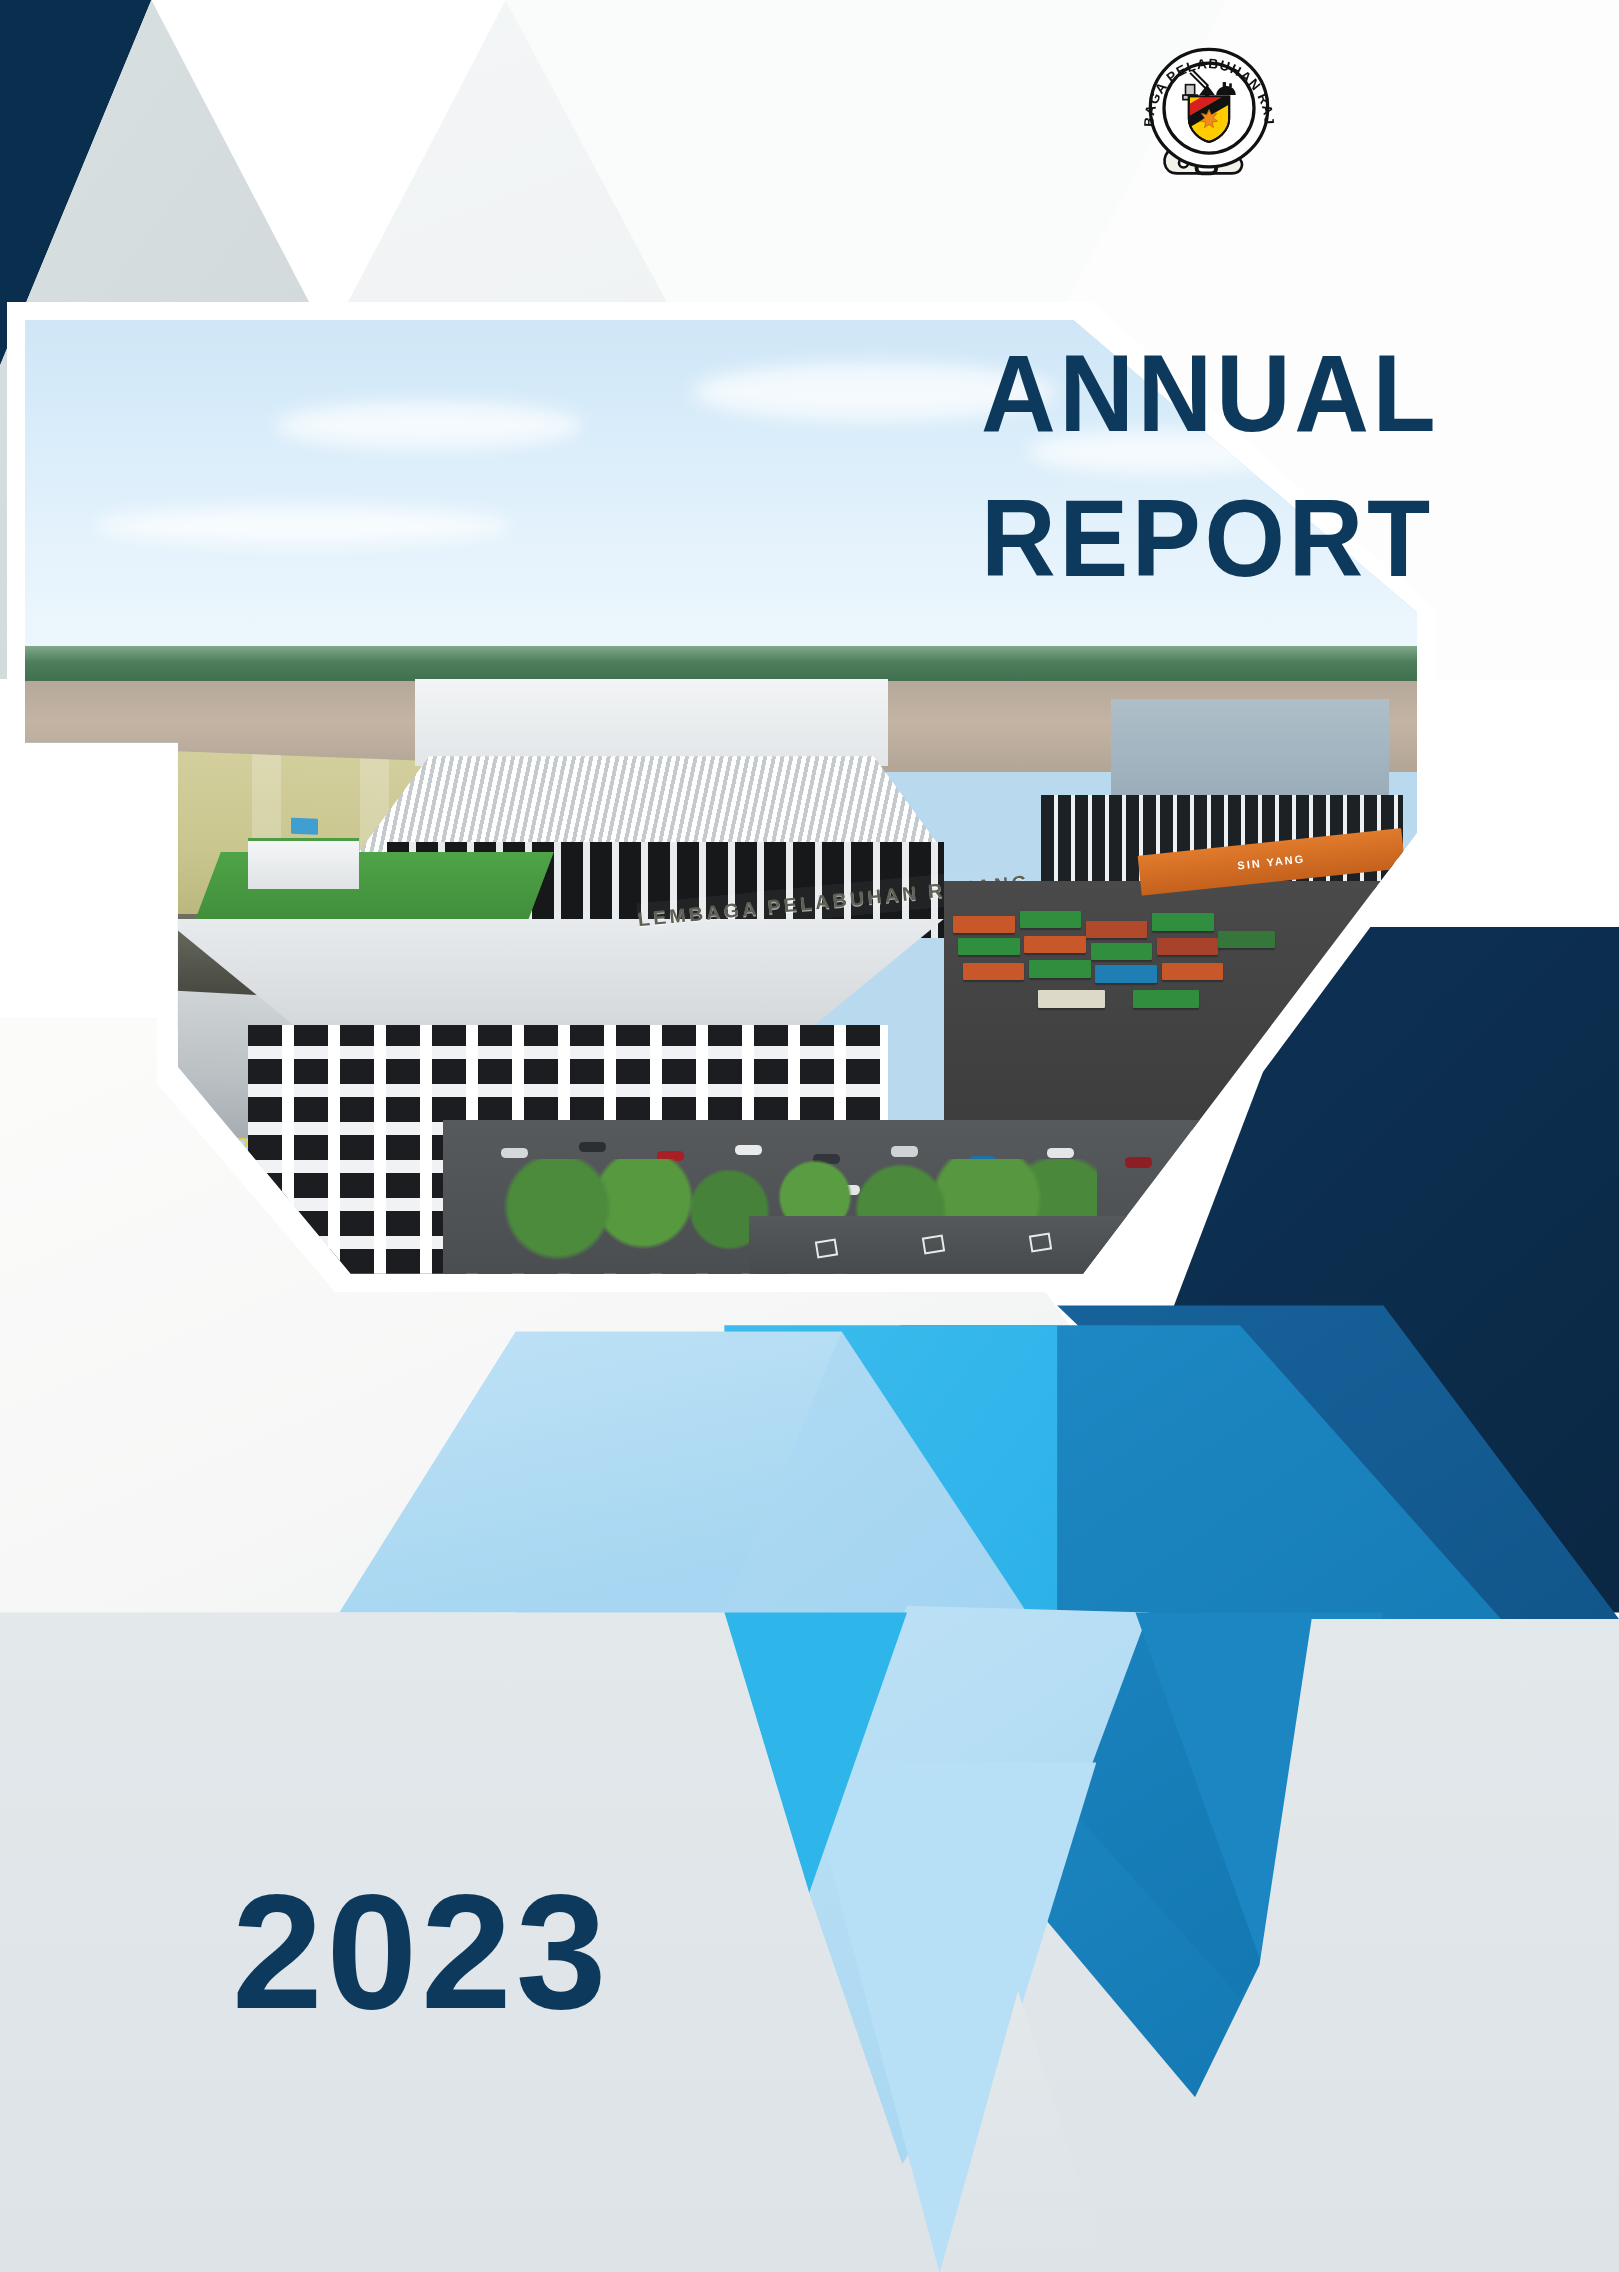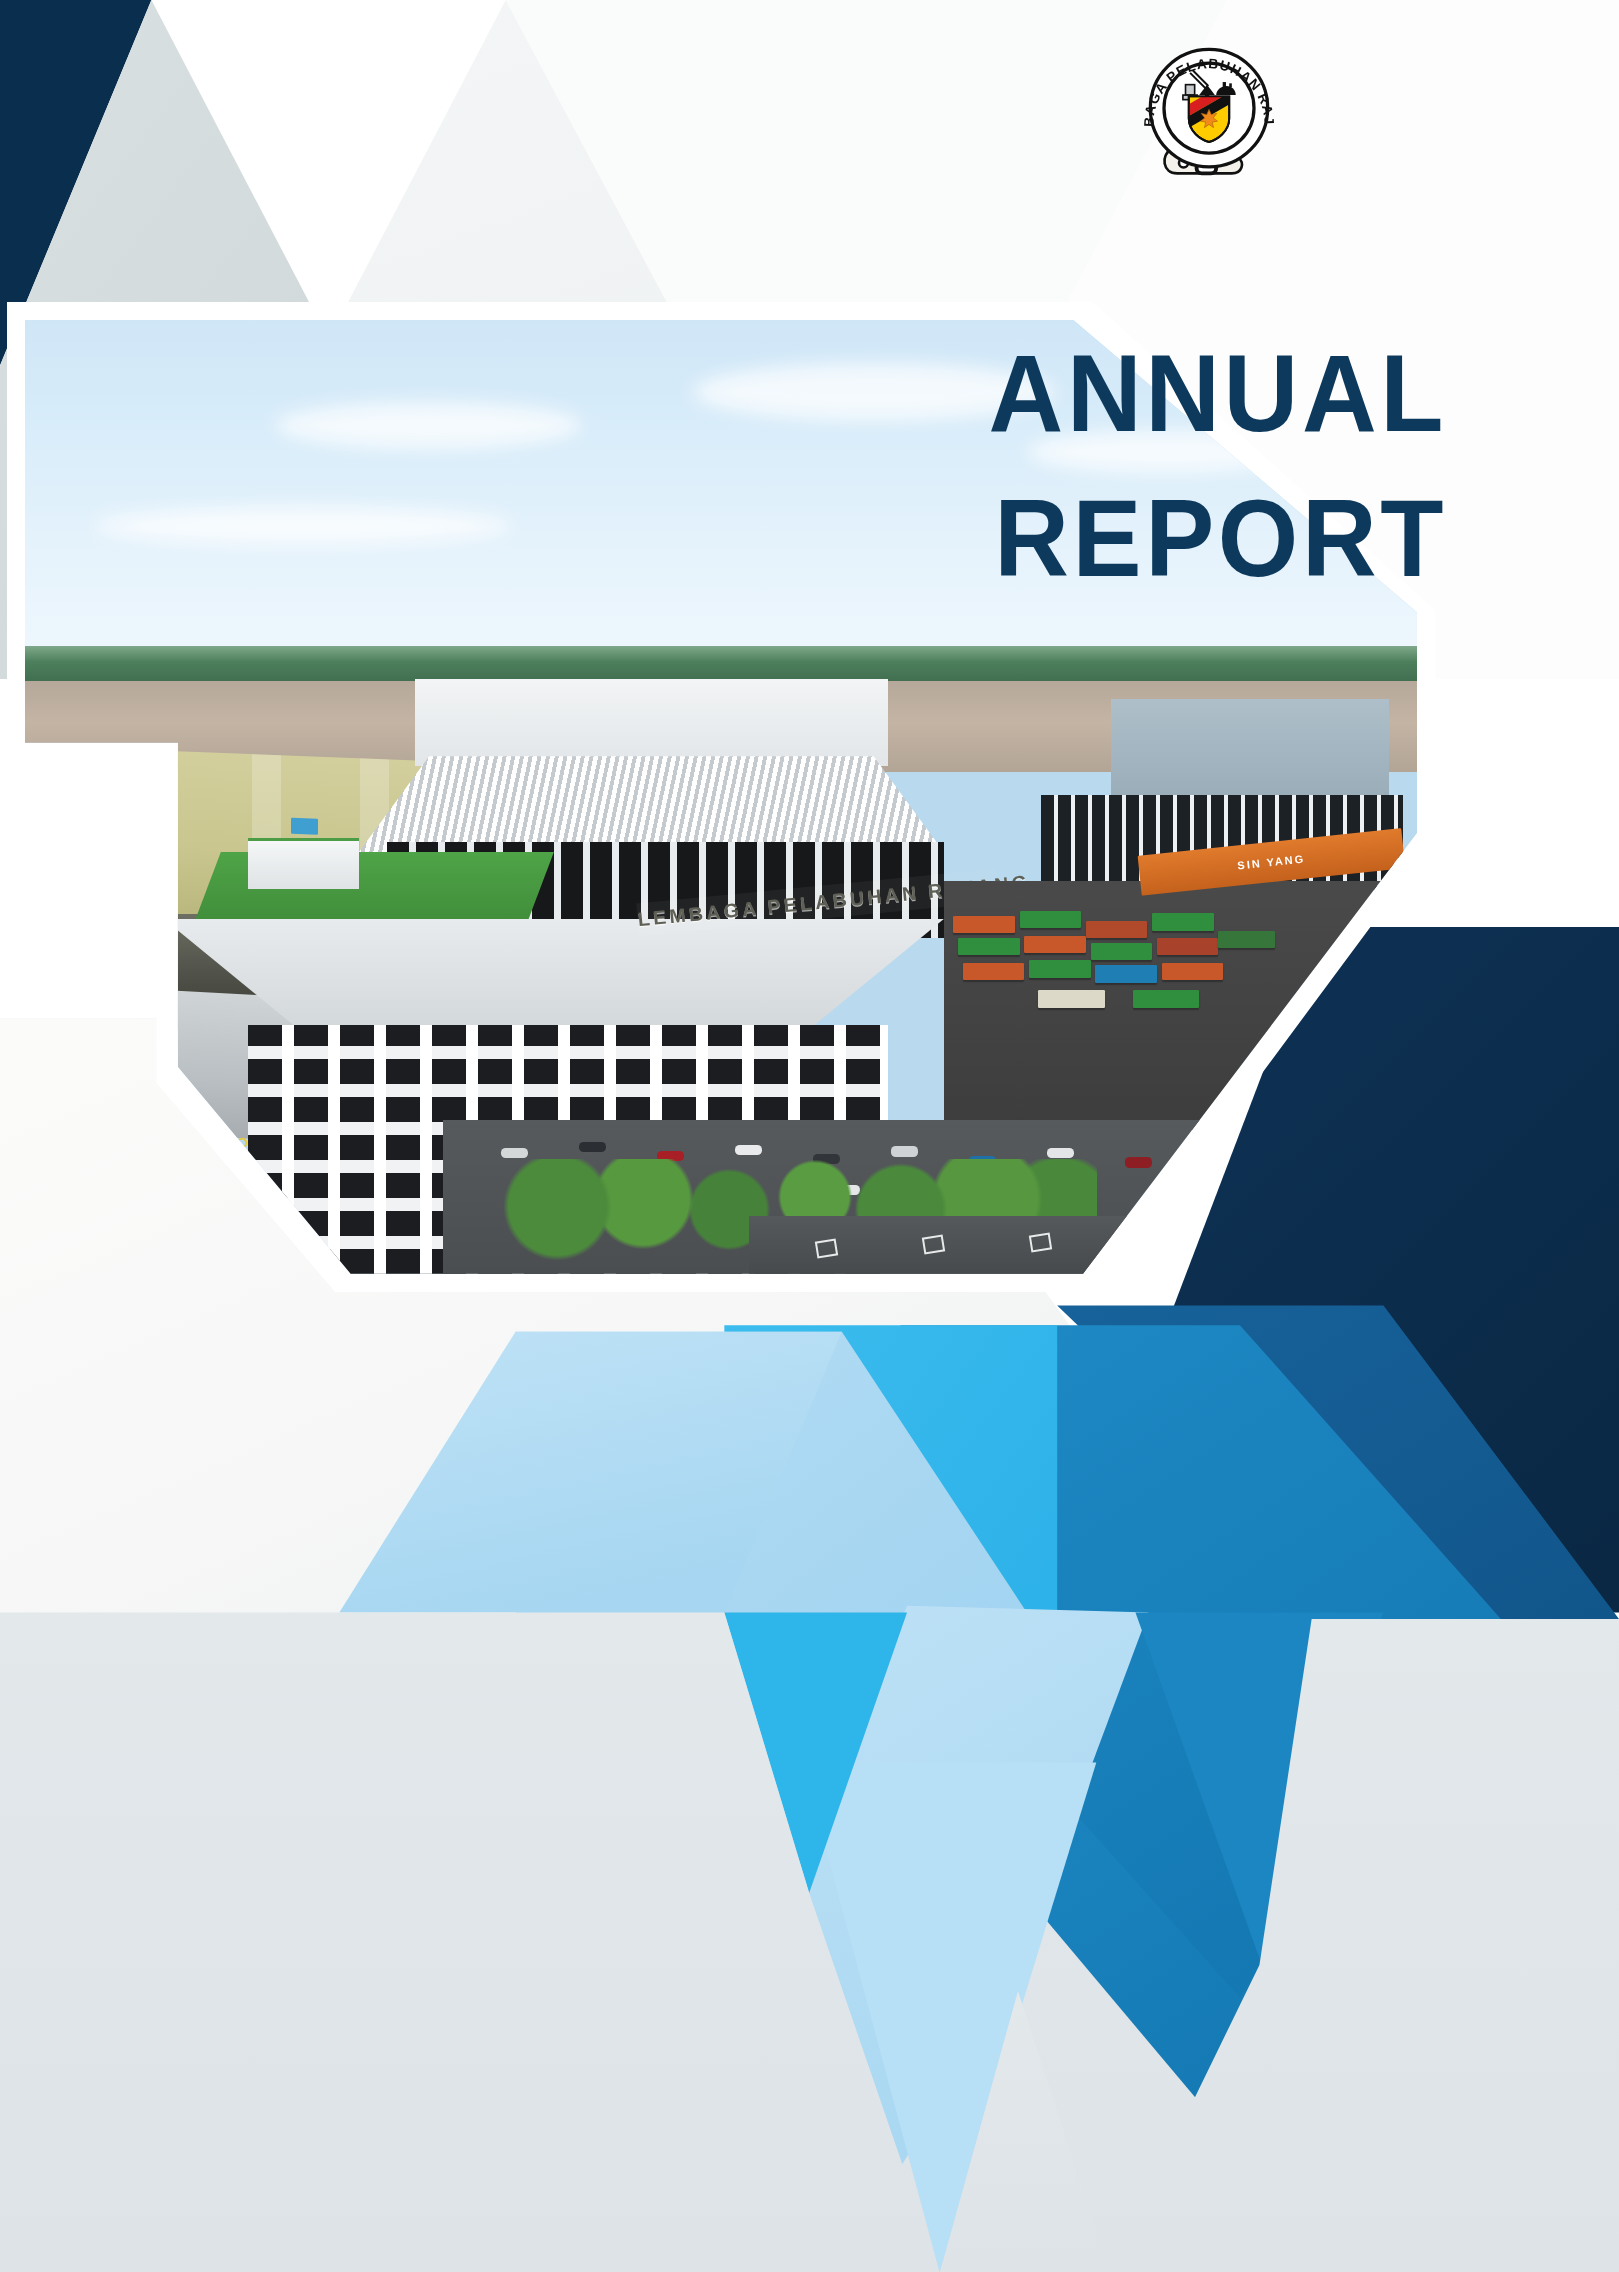--- a/index.html
+++ b/index.html
@@ -239,21 +239,21 @@
     width: 150px;
     height: 150px;
   }
 
   
   .title-block {
     position: absolute;
     left: 966px;
     top: 320px;
     width: 496px;
-    text-align: right;
+    text-align: left;
   }
   .title-line {
     color: #0d3a5c;
     font-family: "Liberation Sans", sans-serif;
     font-weight: 700;
     font-size: 110px;
     line-height: 1.32;
     letter-spacing: 3.9px;
     white-space: nowrap;
     transform: scaleX(.94);
@@ -509,15 +509,16 @@
         <polygon points="115,108 118.5,116 127,114 121.5,121 128,126 120,127.5 122,136 115,131 108,136 110,127.5 102,126 108.5,121 103,114 111.5,116"></polygon>
       </g>
     </g>
   </svg>
 
   <div class="title-block">
     <div class="title-line">ANNUAL</div>
     <div class="title-line">REPORT</div>
   </div>
 
+  <div class="year">2023</div>
 
 </div>
 
 
 </body></html>

